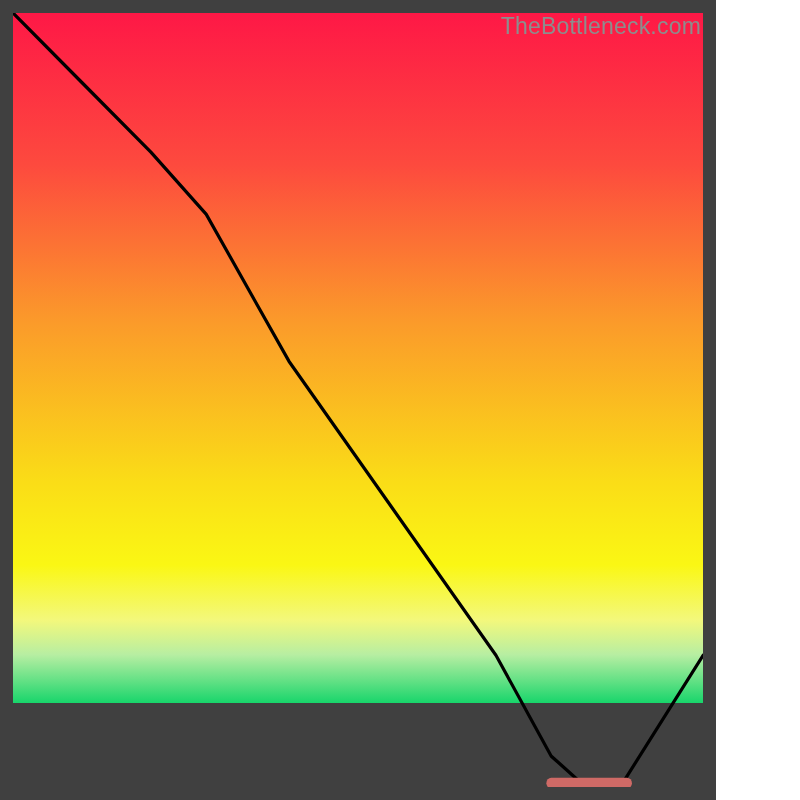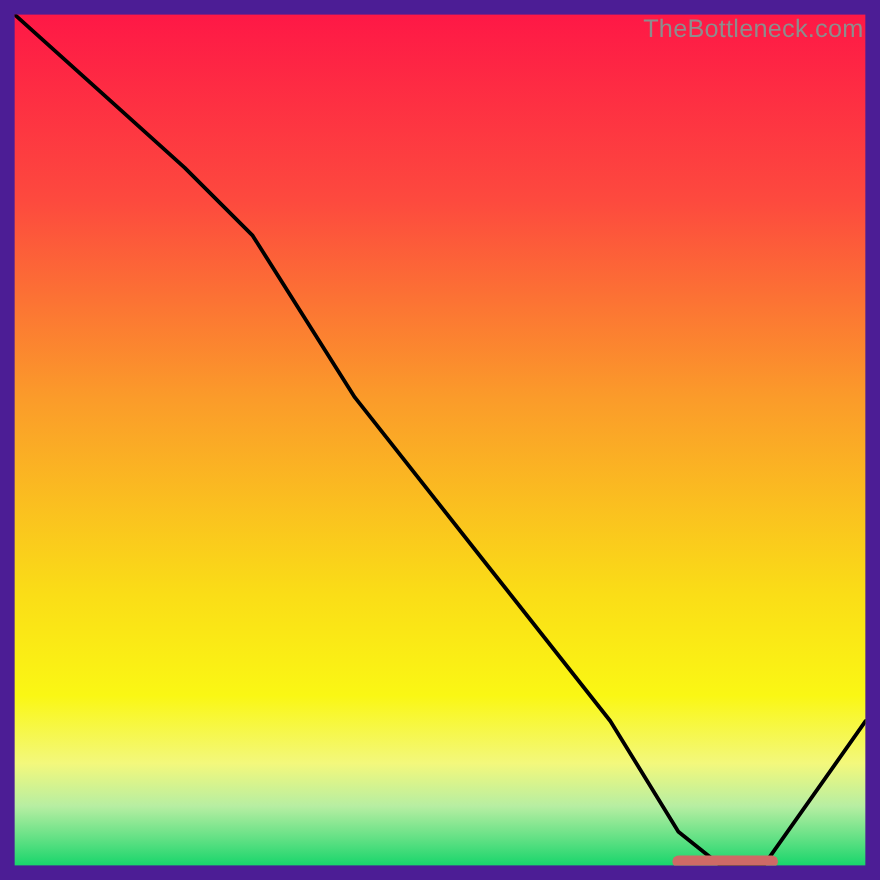--- a/index.html
+++ b/index.html
@@ -6,23 +6,23 @@
     margin: 0;
     padding: 0;
     width: 800px;
     height: 800px;
     background: #ffffff;
     overflow: hidden;
     font-family: Arial, Helvetica, sans-serif;
   }
   .outer {
     position: relative;
-    width: 800px;
+    width: 716px;
     height: 800px;
-    background: #4c1d95;
+    background: #404040;
   }
   .plot {
     position: absolute;
     
     left: 13px;
     top: 13px;
     right: 13px;
     bottom: 13px;
     overflow: hidden;
   }

